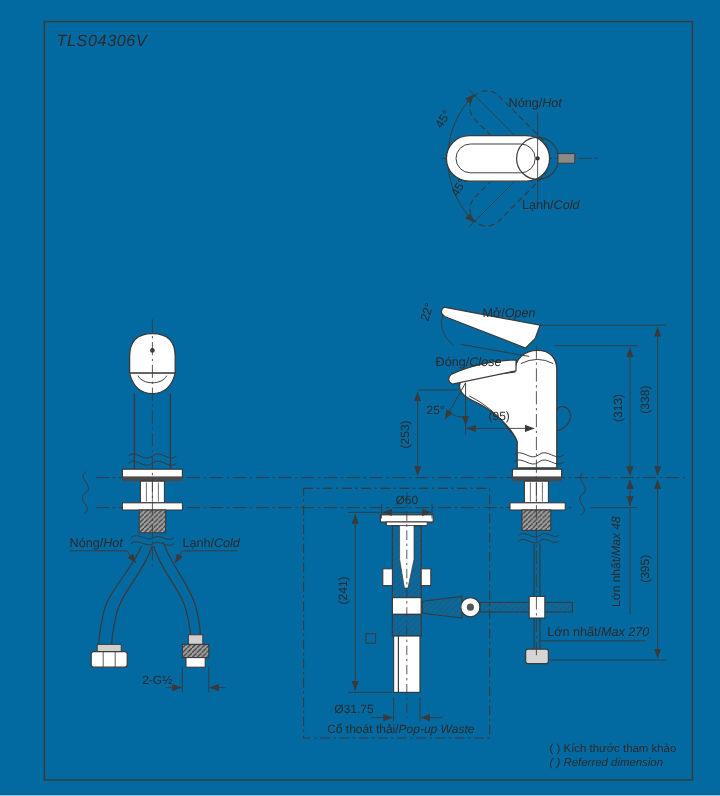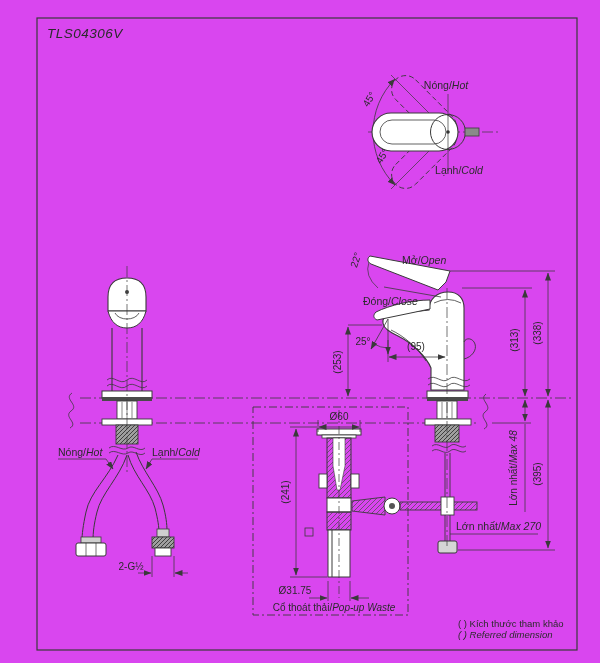--- a/index.html
+++ b/index.html
@@ -1,16 +1,16 @@
 <!DOCTYPE html>
 <html><head>
 <meta charset="utf-8">
 <style>
   html,body{margin:0;padding:0;background:#fff;}
-  #stage{position:relative;width:600px;height:663px;background:#d946ef;overflow:hidden;}
+  #stage{position:relative;width:600px;height:663px;background:#0369a1;overflow:hidden;}
   svg{position:absolute;left:0;top:0;}
   svg text{fill:#2b2b2b;font-family:"Liberation Sans",sans-serif;}
   .title{font-size:13.5px;font-style:italic;letter-spacing:.5px;}
   .lbl{font-size:10.5px;}
   .dim{font-size:10px;}
   .sm{font-size:9.5px;}
   .it{font-style:italic;}
 </style>
 </head>
 <body>

